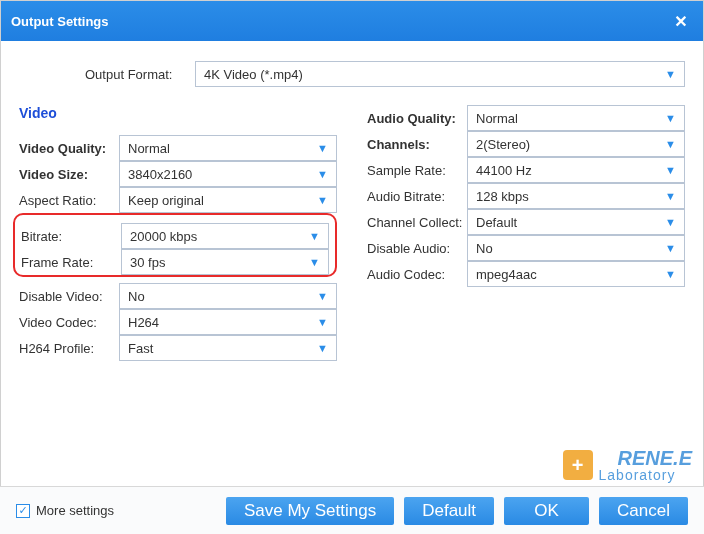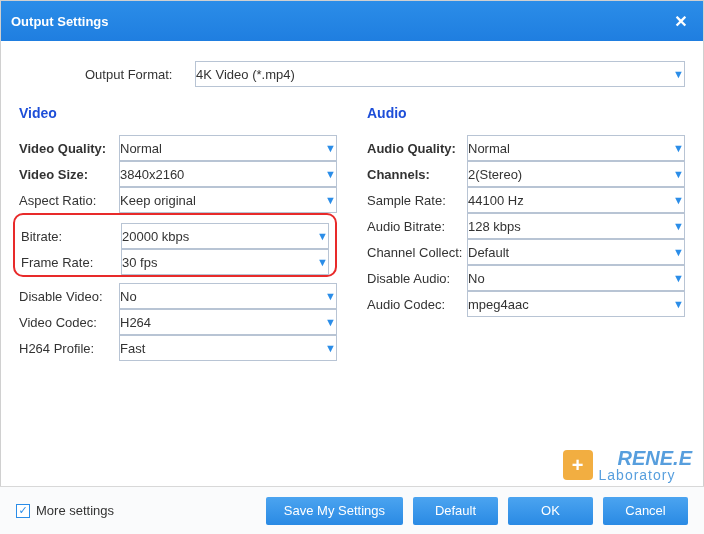--- a/index.html
+++ b/index.html
@@ -47,21 +47,21 @@
     text-align: left;
     color: #333;
   }
   .select {
     display: flex;
     align-items: center;
     justify-content: space-between;
     border: 1px solid #b8c4d4;
     background: #fff;
     height: 26px;
-    padding: 0 0;
+    padding: 0 8px;
     font-size: 13px;
     color: #333;
     cursor: pointer;
   }
   .select .chev {
     color: #2b8de8;
     font-size: 11px;
   }
   .format-row .select {
     flex: 1;
@@ -133,21 +133,21 @@
     display: flex;
     gap: 10px;
   }
   .btn {
     background: linear-gradient(to bottom, #4ba4f0, #2a8ae4);
     color: #fff;
     border: none;
     height: 28px;
     padding: 0 18px;
     min-width: 85px;
-    font-size: 13px;
+    font-size: 17px;
     cursor: pointer;
     border-radius: 2px;
   }
   .btn.wide { min-width: 130px; }
   .bold { font-weight: bold; }
   .watermark {
     position: absolute;
     right: 12px;
     bottom: 52px;
     display: flex;
@@ -258,21 +258,20 @@
       <div class="field">
         <span class="flabel">H264 Profile:</span>
         <div class="select">
           <span>Fast</span>
           <span class="chev">▼</span>
         </div>
       </div>
     </div>
 
     <div class="col">
-      <div class="section-title">Audio</div>
 
       <div class="field">
         <span class="flabel bold">Audio Quality:</span>
         <div class="select">
           <span>Normal</span>
           <span class="chev">▼</span>
         </div>
       </div>
 
       <div class="field">

